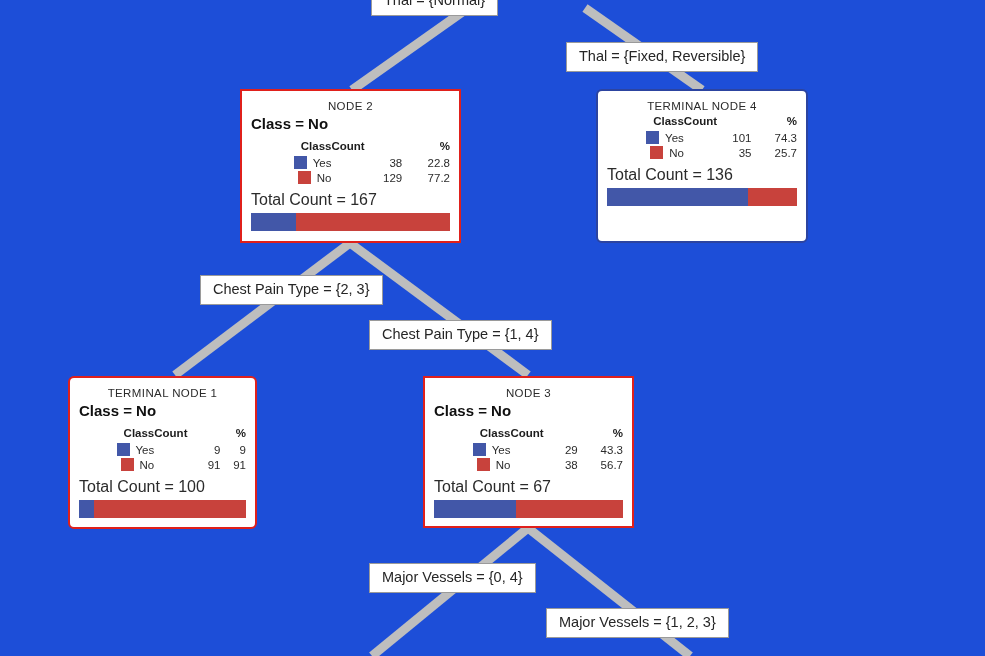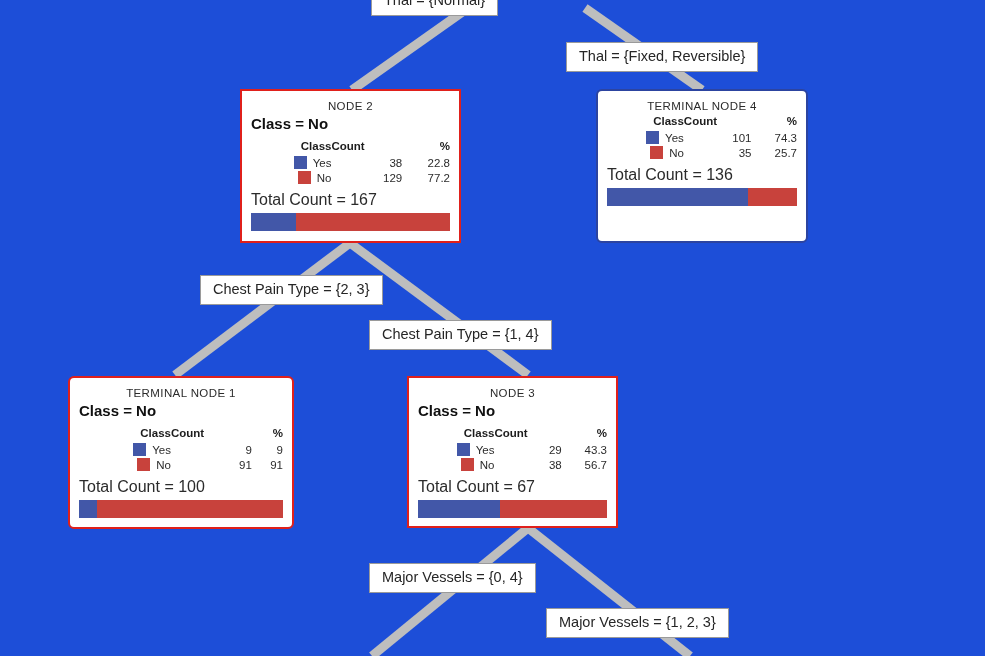--- a/index.html
+++ b/index.html
@@ -209,21 +209,21 @@
         </tr>
       </tbody>
     </table>
     <div class="total-count">Total Count = 136</div>
     <div class="stack-bar">
         <div class="stack-seg" style="width: 74.3%; background: rgb(66, 87, 168);"></div>
         <div class="stack-seg" style="width: 25.7%; background: rgb(200, 66, 60);"></div>
       </div>
   </div>
 
-  <div class="node red rounded" style="left:68px; top:376px; width:226px; height:153px;">
+  <div class="node red rounded" style="left:68px; top:376px; width:189px; height:153px;">
     <div class="node-kicker">TERMINAL NODE 1</div>
     <div class="node-class">Class = No</div>
     <table class="node-table">
       <thead>
         <tr>
           <th class="c-class">Class</th>
           <th class="c-count">Count</th>
           <th class="c-pct">%</th>
         </tr>
       </thead>
@@ -244,21 +244,21 @@
         </tr>
       </tbody>
     </table>
     <div class="total-count">Total Count = 100</div>
     <div class="stack-bar">
         <div class="stack-seg" style="width: 9%; background: rgb(66, 87, 168);"></div>
         <div class="stack-seg" style="width: 91%; background: rgb(200, 66, 60);"></div>
       </div>
   </div>
 
-  <div class="node red" style="left:407px; top:376px; width:211px; height:152px;">
+  <div class="node red" style="left:423px; top:376px; width:211px; height:152px;">
     <div class="node-kicker">NODE 3</div>
     <div class="node-class">Class = No</div>
     <table class="node-table">
       <thead>
         <tr>
           <th class="c-class">Class</th>
           <th class="c-count">Count</th>
           <th class="c-pct">%</th>
         </tr>
       </thead>

